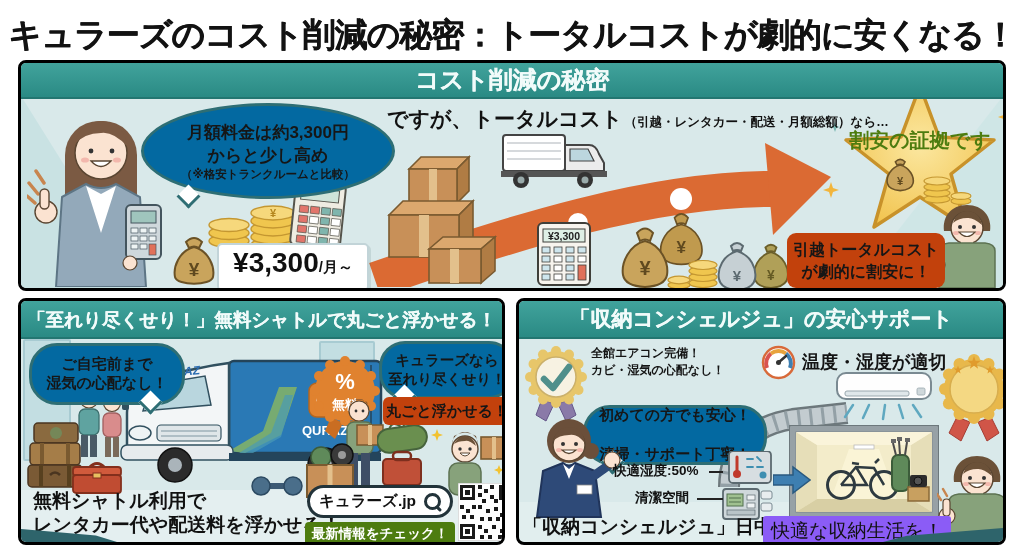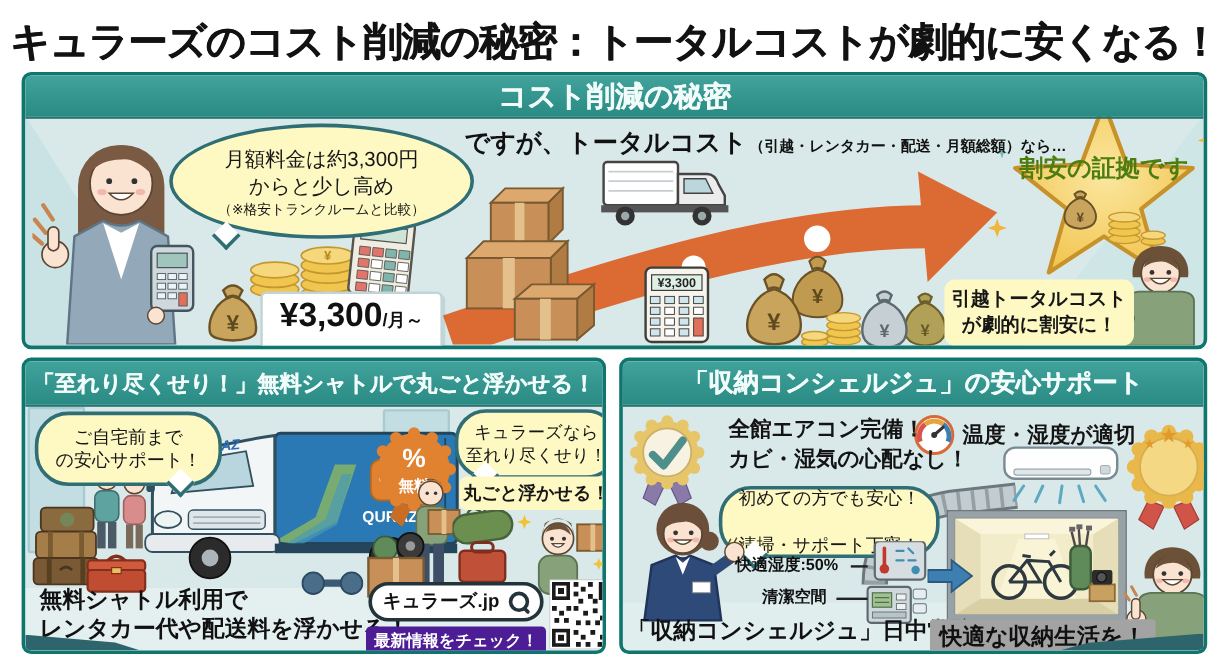--- a/index.html
+++ b/index.html
@@ -2,37 +2,37 @@
 <html><head>
 <meta charset="utf-8">
 <style>
   html,body{margin:0;padding:0;background:#fff;}
   body{width:1024px;height:559px;position:relative;overflow:hidden;
        font-family:"Liberation Sans","DejaVu Sans",sans-serif;color:#111;}
   .abs{position:absolute;}
   .nowrap{white-space:nowrap;}
   #main-title{top:13px;left:0;width:1024px;text-align:center;font-size:33px;font-weight:900;
     color:#121212;letter-spacing:-1px;text-shadow:.6px 0 #121212;}
-  .panel{position:absolute;background:#d9e9ea;border:3px solid #0f766e;border-radius:8px;overflow:hidden;}
+  .panel{position:absolute;background:#d9e9ea;border:3px solid #000000;border-radius:8px;overflow:hidden;}
   #panel-secret{left:18px;top:60px;width:982px;height:225px;}
   #panel-shuttle{left:18px;top:298px;width:481px;height:241px;}
   #panel-concierge{left:516px;top:298px;width:484px;height:241px;}
   .panel-header{position:absolute;left:0;right:0;top:0;height:34px;
     background:linear-gradient(#41a39c,#2a8a84);color:#f1fbfa;font-weight:900;
     display:flex;align-items:center;justify-content:center;z-index:5;
     border-bottom:2px solid #237671;text-shadow:.4px 0 #f1fbfa;}
   #panel-secret .panel-header{font-size:24px;}
   #panel-shuttle .panel-header{font-size:18.5px;height:36px;}
   #panel-concierge .panel-header{font-size:21px;height:36px;}
   .deco{position:absolute;z-index:0;}
-  .bubble{position:absolute;background:#fef9c3;border:3px solid #2e6e74;display:flex;flex-direction:column;
-    align-items:center;justify-content:center;text-align:left;font-weight:400;color:#161616;z-index:4;}
+  .bubble{position:absolute;background:#0369a1;border:3px solid #2e6e74;display:flex;flex-direction:column;
+    align-items:center;justify-content:center;text-align:left;font-weight:700;color:#161616;z-index:4;}
   .tail{position:absolute;width:14px;height:14px;background:#fff;transform:rotate(45deg);
     border-right:3px solid #2e6e74;border-bottom:3px solid #2e6e74;z-index:3;}
-  .badge-yellow{position:absolute;background:#fef9c3;border-radius:9px;display:flex;flex-direction:column;
+  .badge-yellow{position:absolute;background:#c2410c;border-radius:9px;display:flex;flex-direction:column;
     align-items:center;justify-content:center;font-weight:900;color:#161616;z-index:6;}
   .caption{position:absolute;font-weight:900;color:#111;z-index:6;line-height:1.25;}
   #price-box{left:196px;top:180px;width:148px;height:42px;background:#fff;border:2px solid #c2d4d8;
     border-radius:5px;box-shadow:2px 2px 0 rgba(40,80,80,.12);display:flex;align-items:baseline;
     justify-content:center;z-index:5;padding-top:2px;}
   #price-box .amt{font-size:28px;font-weight:900;}
   #price-box .unit{font-size:15px;font-weight:900;}
   #lead-row{left:366px;top:42px;display:flex;align-items:baseline;z-index:4;}
   #lead-row .main{font-size:21px;font-weight:900;}
   #lead-row .note{font-size:12.5px;font-weight:800;margin-left:2px;}
@@ -41,36 +41,36 @@
     font-size:20px;font-weight:900;color:#4d7c0f;z-index:3;}
   #badge-result{left:766px;top:170px;width:158px;height:55px;font-size:16px;line-height:1.35;}
   #badge-save{left:362px;top:96px;width:128px;height:28px;font-size:15px;border-radius:6px;}
   #search-pill{position:absolute;left:286px;top:184px;width:146px;height:33px;background:#fff;
     border:3px solid #22333a;border-radius:18px;display:flex;align-items:center;z-index:7;
     justify-content:space-between;padding:0 9px;box-sizing:border-box;}
   #search-pill .q{font-size:15.5px;font-weight:900;}
   .mag{width:11px;height:11px;border:3px solid #22333a;border-radius:50%;position:relative;}
   .mag::after{content:"";position:absolute;width:3px;height:7px;background:#22333a;
     left:10px;top:9px;transform:rotate(-45deg);border-radius:2px;}
-  #cta-bar{position:absolute;left:284px;top:221px;width:150px;height:23px;background:#4c1d95;
+  #cta-bar{position:absolute;left:284px;top:221px;width:150px;height:23px;background:#4d7c0f;
     border-radius:4px;color:#fff;font-weight:900;font-size:13.5px;display:flex;align-items:center;
     justify-content:center;z-index:7;}
   .wedge-l{position:absolute;left:0;bottom:0;width:96px;height:13px;background:#2e646b;
     clip-path:polygon(0 0,78% 50%,100% 100%,0 100%);z-index:8;}
   .wedge-r{position:absolute;right:0;bottom:0;width:120px;height:14px;background:#2e646b;
     clip-path:polygon(0 100%,20% 55%,100% 0,100% 100%);z-index:8;}
   .door{position:absolute;background:#c3dee2;border:2px solid #a8cbd2;z-index:0;border-radius:2px;}
   .floor{position:absolute;left:0;right:0;bottom:0;height:52px;background:rgba(255,255,255,.30);z-index:0;}
   .leader{position:absolute;height:2px;background:#222;z-index:6;}
   .feature{position:absolute;font-weight:900;color:#141414;line-height:1.4;z-index:5;}
   #rosette-wrap{position:absolute;left:418px;top:36px;width:74px;height:112px;z-index:6;}
   #rosette-text{position:absolute;left:0;top:40px;width:74px;text-align:center;font-size:13px;
     font-weight:900;color:#4a3413;line-height:1.25;z-index:2;}
-  #caption-life{position:absolute;left:256px;top:215px;background:#a3a3a3;padding:2px 8px;
-    font-size:19px;font-weight:700;z-index:6;border-radius:3px;}
+  #caption-life{position:absolute;left:244px;top:215px;background:#8b5cf6;padding:2px 8px;
+    font-size:19px;font-weight:400;z-index:6;border-radius:3px;}
 </style>
 </head>
 <body>
 
 <div id="main-title" class="abs nowrap">キュラーズのコスト削減の秘密：トータルコストが劇的に安くなる！</div>
 
 <div id="panel-secret" class="panel">
   <div class="deco" style="left:0;top:33px;width:120px;height:192px;background:#c9e2e3;clip-path:polygon(0 0,100% 100%,0 100%);"></div>
   <div class="deco" style="right:0;top:33px;width:150px;height:192px;background:#cfe6e6;clip-path:polygon(100% 0,100% 100%,0 100%);"></div>
 
@@ -328,21 +328,21 @@
 <div id="panel-shuttle" class="panel">
   <div class="panel-header">
     <span class="nowrap">「至れり尽くせり！」無料シャトルで丸ごと浮かせる！</span>
   </div>
   <div class="door" style="left:2px;top:38px;width:44px;height:118px;"></div>
   <div class="door" style="left:298px;top:40px;width:52px;height:96px;"></div>
   <div class="floor"></div>
 
   <div class="bubble" style="left:8px;top:42px;width:150px;height:56px;border-radius:28px;">
     <div style="font-size:15px;">ご自宅前まで</div>
-    <div style="font-size:15px;">の安心サポート！</div>
+    <div style="font-size:15px;">湿気の心配なし！</div>
     <div class="tail" style="left:110px;bottom:-9px;"></div>
   </div>
 
   <svg class="abs" style="left:50px;top:86px;z-index:2;" width="56" height="74" viewBox="0 0 56 74">
     <circle cx="18" cy="12" r="9" fill="#fbe3d1" stroke="#5a4632" stroke-width="1.2"></circle>
     <path d="M9,10 A9,9 0 0 1 27,10 L25,5 Q18,1 11,5 Z" fill="#4a3a2a"></path>
     <circle cx="15" cy="12" r="1.3" fill="#333"></circle>
       <circle cx="21" cy="12" r="1.3" fill="#333"></circle>
     <rect x="8" y="22" width="20" height="26" rx="6" fill="#5fa3a0" stroke="#3d6f6d" stroke-width="1.3"></rect>
     <rect x="10" y="48" width="7" height="22" fill="#4a5a66"></rect>
@@ -557,21 +557,21 @@
         <circle cx="9.5" cy="23" r="5"></circle>
       <circle cx="19" cy="13.5" r="5"></circle>
         <circle cx="32" cy="10" r="5"></circle>
         <circle cx="45" cy="13.5" r="5"></circle>
         <circle cx="54.5" cy="23" r="5"></circle>
     </g>
     <circle cx="32" cy="36" r="20" fill="#f7f2e2" stroke="#cbb06a" stroke-width="1.5"></circle>
     <path d="M20,38 L29,47 L45,26" stroke="#4f8f8b" stroke-width="6.5" stroke-linecap="round" stroke-linejoin="round" fill="none"></path>
   </svg>
 
-  <div class="feature nowrap" style="left:72px;top:44px;font-size:18px;margin-left:16px;">
+  <div class="feature nowrap" style="left:72px;top:44px;font-size:12px;">
     <div>全館エアコン完備！</div>
     <div>カビ・湿気の心配なし！</div>
   </div>
 
   <svg class="abs" style="left:242px;top:44px;z-index:3;" width="35" height="35" viewBox="0 0 35 35">
     <circle cx="17.5" cy="17.5" r="15.5" fill="#fff" stroke="#d86a3a" stroke-width="2.5"></circle>
     <path d="M6,23 A12.5,12.5 0 0 1 10,8.5" stroke="#d9534f" stroke-width="4" fill="none"></path>
     <path d="M10,8.5 A12.5,12.5 0 0 1 25,8.5" stroke="#e8a33d" stroke-width="4" fill="none"></path>
     <path d="M25,8.5 A12.5,12.5 0 0 1 29,23" stroke="#3e7fb1" stroke-width="4" fill="none"></path>
     <line x1="17.5" y1="17.5" x2="25" y2="11" stroke="#333" stroke-width="2.5" stroke-linecap="round"></line>
@@ -618,21 +618,21 @@
           <circle cx="51.5" cy="26.9" r="6"></circle>
           <circle cx="62.1" cy="37.5" r="6"></circle>
       </g>
       <circle cx="37" cy="52" r="24" fill="#f4d883" stroke="#d8ae4e" stroke-width="1.5"></circle>
       <polygon points="37,19 38.6,23.7 43.7,23.8 39.7,26.9 41.1,31.7 37,28.8 32.9,31.7 34.3,26.9 30.3,23.8 35.4,23.7" fill="#e09b2d"></polygon>
       <polygon points="21,28.5 22.1,31.5 25.3,31.6 22.7,33.6 23.6,36.6 21,34.8 18.4,36.6 19.3,33.6 16.7,31.6 19.9,31.5" fill="#e09b2d"></polygon>
       <polygon points="53,28.5 54.1,31.5 57.3,31.6 54.7,33.6 55.6,36.6 53,34.8 50.4,36.6 51.3,33.6 48.7,31.6 51.9,31.5" fill="#e09b2d"></polygon>
     </svg>
   </div>
 
-  <div class="bubble" style="left:80px;top:104px;width:178px;height:54px;border-radius:27px;gap:20px;">
+  <div class="bubble" style="left:64px;top:104px;width:178px;height:54px;border-radius:27px;gap:20px;">
     <div style="font-size:15px;">初めての方でも安心！</div>
     <div style="font-size:15px;">清掃・サポート丁寧！</div>
     <div class="tail" style="left:18px;bottom:-9px;"></div>
   </div>
 
   <svg class="abs" style="left:0;top:110px;z-index:4;" width="102" height="108" viewBox="0 0 102 108">
     <circle cx="50" cy="30" r="22" fill="#6b4f3a"></circle>
     <circle cx="72" cy="40" r="8" fill="#6b4f3a"></circle>
     <circle cx="50" cy="34" r="16" fill="#fbe3d1" stroke="#5a4632" stroke-width="1.5"></circle>
     <path d="M34,30 Q38,16 50,16 Q64,16 66,32 Q58,22 50,24 Q40,24 34,30 Z" fill="#6b4f3a"></path>

